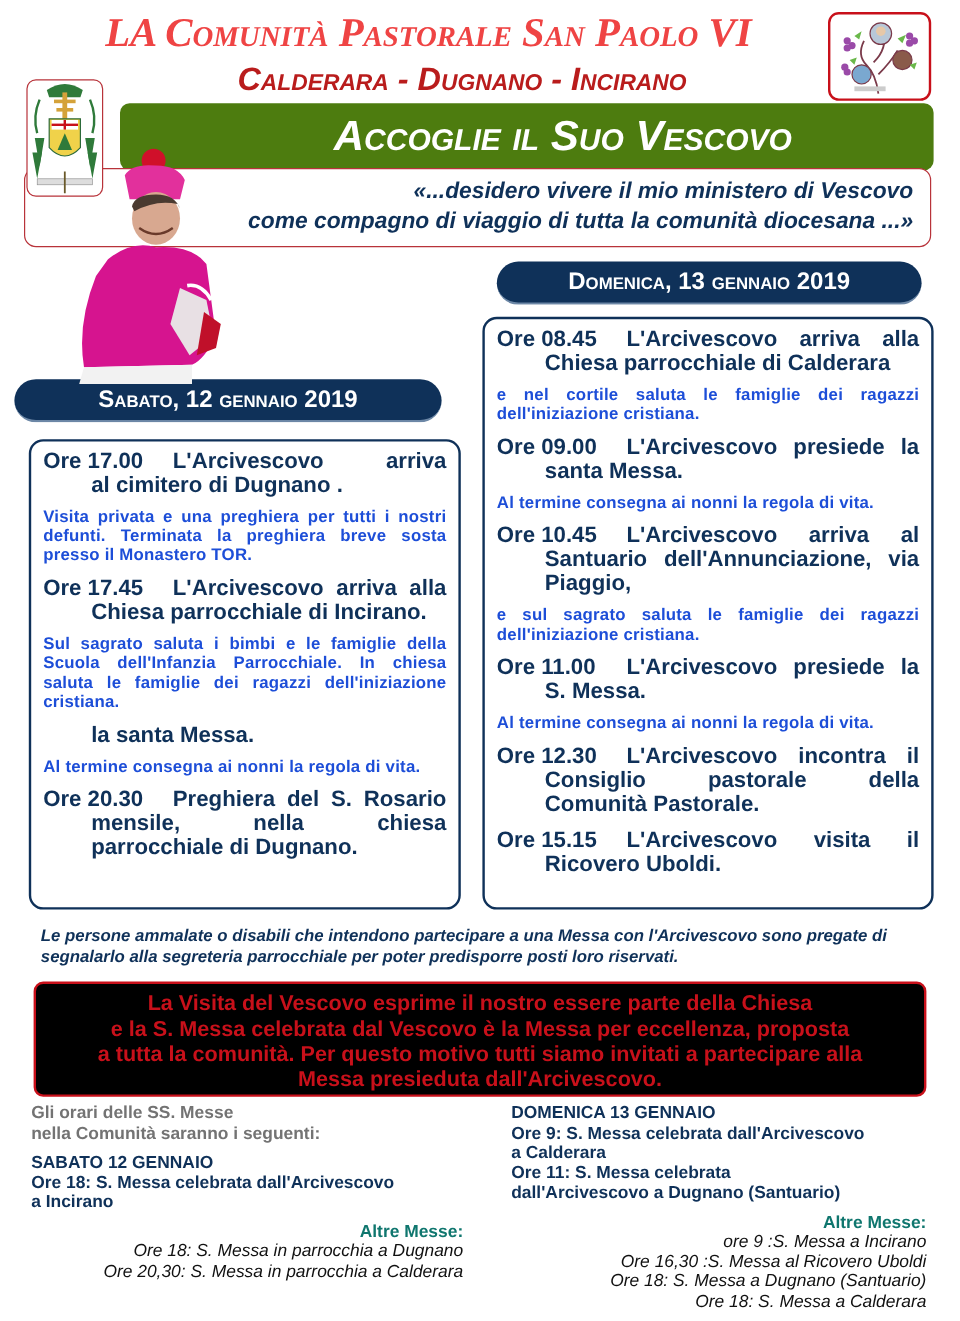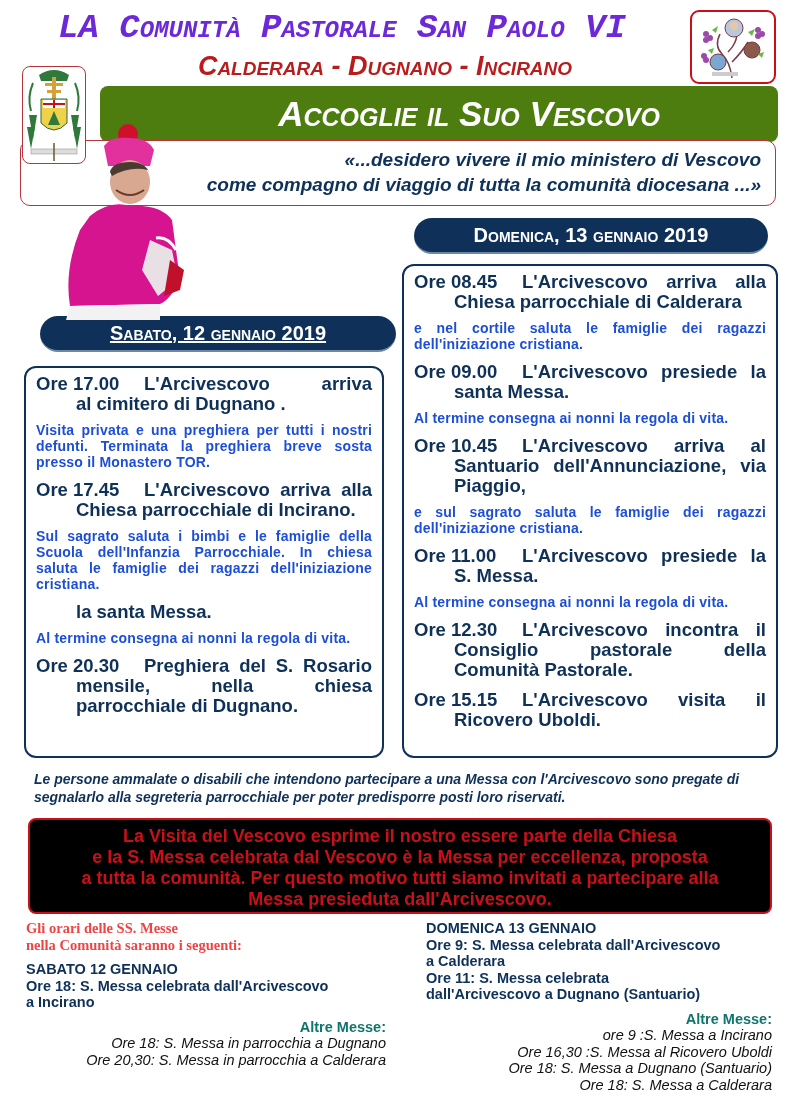--- a/index.html
+++ b/index.html
@@ -3,23 +3,23 @@
 <meta charset="utf-8">
 <style>
   * { box-sizing: border-box; margin: 0; padding: 0; }
   html, body { width: 800px; height: 1101px; background: #ffffff; overflow: hidden; }
   body { position: relative; font-family: "Liberation Sans", sans-serif; color: #0f3159; }
 
   .abs { position: absolute; }
 
   
   .title1 {
-    left: 17px; top: 8px; width: 650px; text-align: center;
-    font-family: Liberation Mono, monospace; font-weight: bold; font-style: italic;
-    color: #6d28d9; font-size: 34px; font-variant: small-caps; letter-spacing: 0px;
+    left: 32px; top: 8px; width: 650px; text-align: center;
+    font-family: Liberation Serif, serif; font-weight: bold; font-style: italic;
+    color: #ef4444; font-size: 34px; font-variant: small-caps; letter-spacing: 0px;
     line-height: 40px;
   }
   .title2 {
     left: 110px; top: 50px; width: 550px; text-align: center;
     font-weight: bold; font-style: italic; color: #b91c1c; font-size: 27px;
     font-variant: small-caps; line-height: 32px;
   }
   .banner {
     left: 100px; top: 86px; width: 678px; height: 56px;
     background: #4d7c0f; border-radius: 8px;
@@ -52,21 +52,21 @@
   
   .bishop { left: 60px; top: 120px; width: 130px; height: 200px; z-index: 4; }
 
   
   .day-header {
     background: #0f3159; color: #ffffff; border-radius: 18px;
     text-align: center; font-weight: bold; font-variant: small-caps;
     font-size: 20px; line-height: 34px; height: 36px;
     border-bottom: 2px solid #6c87a6;
   }
-  .sat-header { left: 40px; top: 316px; width: 356px; text-decoration: underline; }
+  .sat-header { left: 12px; top: 316px; width: 356px; }
   .sun-header { left: 414px; top: 218px; width: 354px; }
 
   
   .events-box {
     border: 2px solid #0f3159; border-radius: 12px; background: #fff;
     padding: 6px 10px 8px 10px;
   }
   .sat-box { left: 24px; top: 366px; width: 360px; height: 392px; }
   .sun-box { left: 402px; top: 264px; width: 376px; height: 494px; }
 
@@ -97,21 +97,21 @@
   .red-box {
     left: 28px; top: 818px; width: 744px; height: 96px;
     border: 2px solid #c8101a; border-radius: 8px; background: #000000;
     text-align: center; color: #c8101a; font-weight: bold; font-size: 18px; line-height: 21px;
     padding-top: 6px;
   }
 
   
   .mass-left { left: 26px; top: 920px; width: 370px; font-weight: bold; font-size: 14.5px; line-height: 16.5px; }
   .mass-right { left: 426px; top: 920px; width: 346px; font-weight: bold; font-size: 14.5px; line-height: 16.5px; }
-  .intro { color: #ef4444; margin-bottom: 8px; font-family: Liberation Serif, serif; }
+  .intro { color: #737373; margin-bottom: 8px; }
   .day-title { color: #0f3159; }
   .mass-line { color: #0f3159; }
   .altre { color: #0f766e; text-align: right; margin-top: 8px; }
   .altre-item { font-style: italic; font-weight: normal; color: #111; text-align: right; }
   .mass-left .altre, .mass-left .altre-item { padding-right: 10px; }
 </style>
 </head>
 <body>
 
 <div class="abs title1">LA Comunità Pastorale San Paolo  VI</div>

